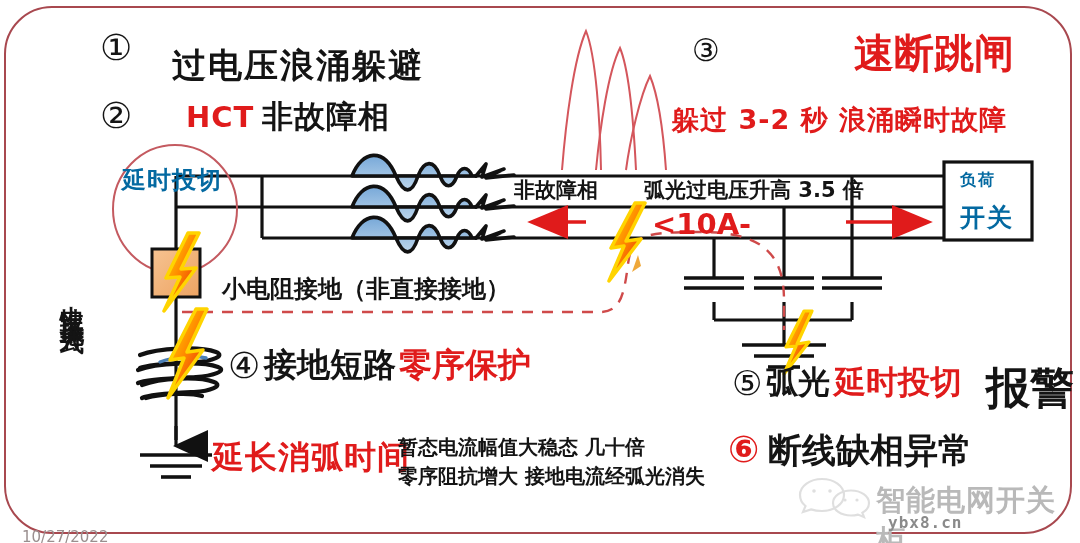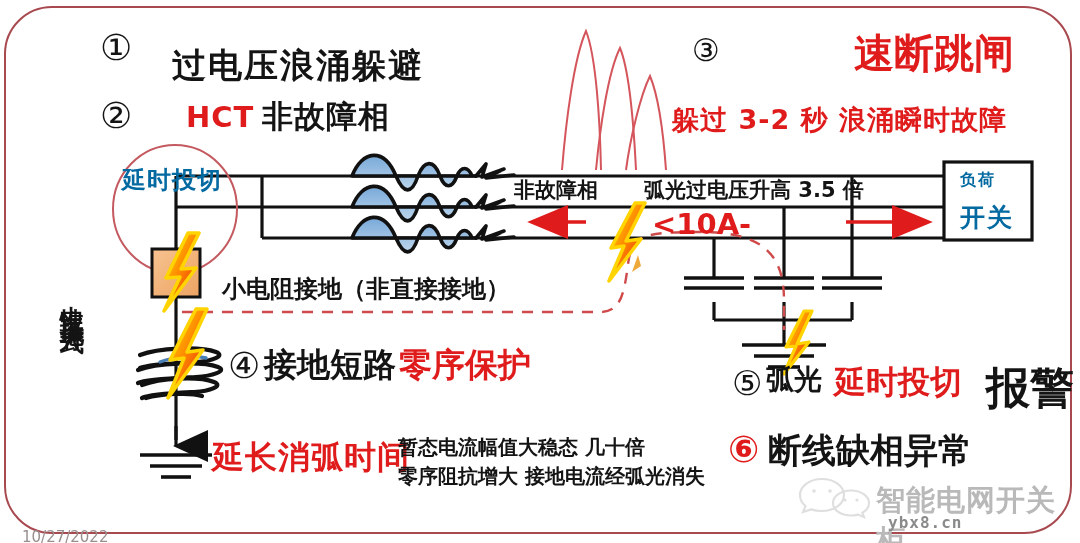--- a/index.html
+++ b/index.html
@@ -228,21 +228,21 @@
   <div class="lbl red" style="left:652px;top:210px;font-size:29px;font-family:'DejaVu Sans','Liberation Sans',sans-serif;font-weight:700;">&lt;10A-</div>
 
   <div class="lbl cjk dkred" style="left:960px;top:172px;font-size:16px;letter-spacing:2px;font-family:Liberation Serif, serif;">负荷</div>
   <div class="lbl cjk dkred" style="left:960px;top:205px;font-size:25px;letter-spacing:2px;">开关</div>
 
   <div class="lbl num blk" style="left:228px;top:348px;font-size:36px;">④</div>
   <div class="lbl cjk blk" style="left:264px;top:348px;font-size:33px;">接地短路</div>
   <div class="lbl cjk red" style="left:399px;top:348px;font-size:33px;">零序保护</div>
 
   <div class="lbl num blk" style="left:732px;top:366px;font-size:34px;">⑤</div>
-  <div class="lbl cjk blk" style="left:766px;top:366px;font-size:28px;">弧光</div>
+  <div class="lbl cjk blk" style="left:766px;top:366px;font-size:32px;">弧光</div>
   <div class="lbl cjk red" style="left:834px;top:366px;font-size:32px;">延时投切</div>
   <div class="lbl cjk blk" style="left:986px;top:366px;font-size:44px;">报警</div>
 
   <div class="lbl num red" style="left:728px;top:431px;font-size:37px;font-weight:700;">⑥</div>
   <div class="lbl cjk blk" style="left:768px;top:433px;font-size:34px;">断线缺相异常</div>
 
   <div class="lbl serifcjk red" style="left:212px;top:441px;font-size:32px;letter-spacing:1px;">延长消弧时间</div>
 
   <div class="lbl cjk blk" style="left:398px;top:466px;font-size:20px;">零序阻抗增大 接地电流经弧光消失</div>
   <div class="lbl cjk blk" style="left:398px;top:437px;font-size:20px;">暂态电流幅值大稳态 几十倍</div>

